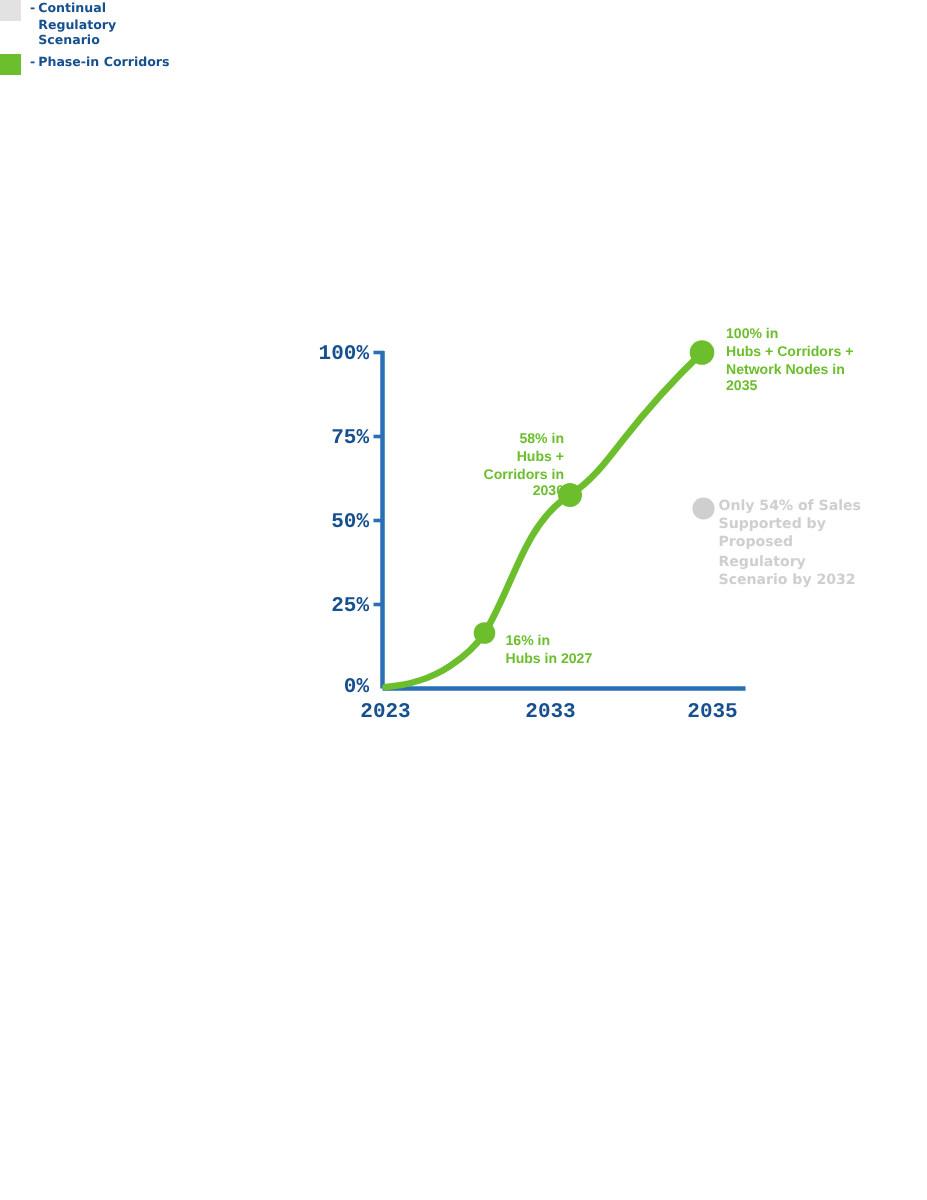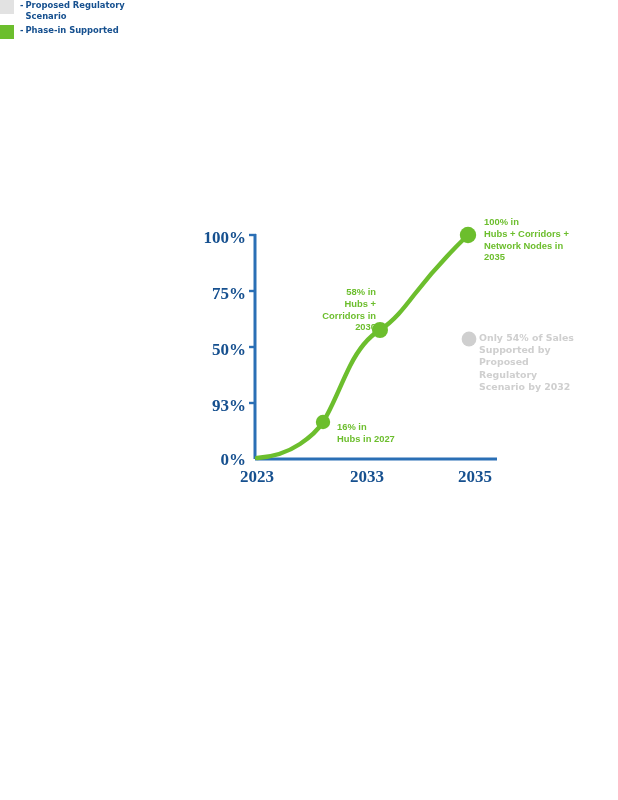--- a/index.html
+++ b/index.html
@@ -77,22 +77,22 @@
     font-size: 8.4px;
     font-weight: bold;
     line-height: 1.25;
     white-space: pre-line;
   }
 
   .tick-label {
     position: absolute;
     color: #16508F;
     font-weight: bold;
-    font-size: 17px;
-    font-family: Liberation Serif, serif;
+    font-size: 14px;
+    font-family: Liberation Mono, monospace;
   }
   .ytick {
     text-align: right;
     width: 45px;
   }
   .xtick {
     text-align: center;
     width: 56px;
   }
 
@@ -154,35 +154,35 @@
 
     <circle cx="469" cy="339" r="7.4" fill="#CFCFCF"></circle>
   </svg>
 
 
   <div id="legend">
 
     <div class="legend-item">
       <span class="legend-swatch" style="background:#E2E2E2;"></span>
       <span class="legend-dash">-</span>
-      <span class="legend-label">Proposed Regulatory
+      <span class="legend-label">Continual Regulatory
 Scenario</span>
     </div>
 
     <div class="legend-item">
       <span class="legend-swatch" style="background:#6CBE2D;"></span>
       <span class="legend-dash">-</span>
-      <span class="legend-label">Phase-in Supported</span>
+      <span class="legend-label">Phase-in Corridors</span>
     </div>
   </div>
 
   <div class="tick-label ytick" style="left:201px; top:228px;">100%</div>
   <div class="tick-label ytick" style="left:201px; top:284px;">75%</div>
   <div class="tick-label ytick" style="left:201px; top:340px;">50%</div>
-  <div class="tick-label ytick" style="left:201px; top:396px;">93%</div>
+  <div class="tick-label ytick" style="left:201px; top:396px;">25%</div>
   <div class="tick-label ytick" style="left:201px; top:450px;">0%</div>
 
   <div class="tick-label xtick" style="left:229px; top:467px;text-align:center;">2023</div>
   <div class="tick-label xtick" style="left:339px; top:467px;">2033</div>
   <div class="tick-label xtick" style="left:447px; top:467px;">2035</div>
 
   <div class="callout" id="callout-2035">100% in
 Hubs + Corridors +
 Network Nodes in
 2035</div>

